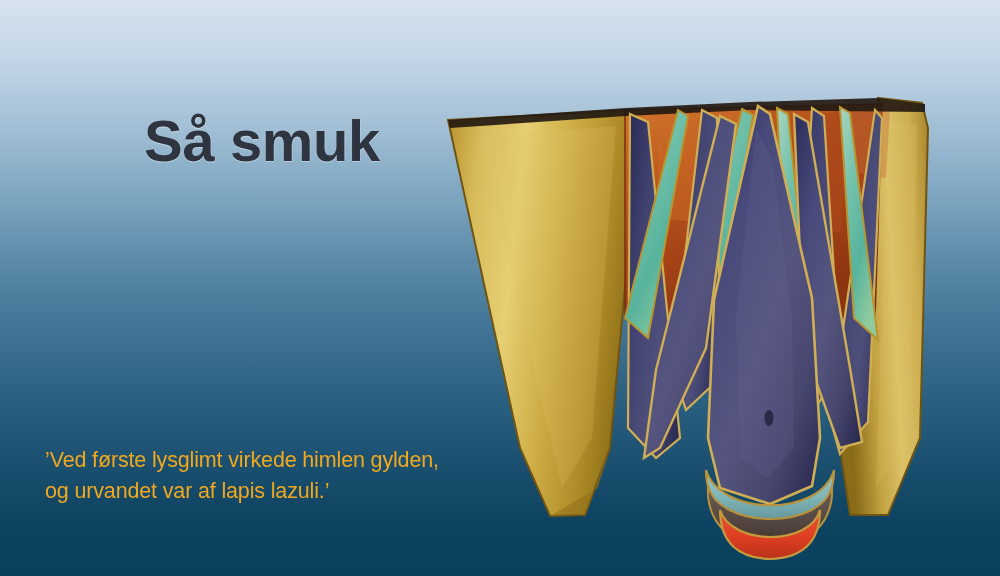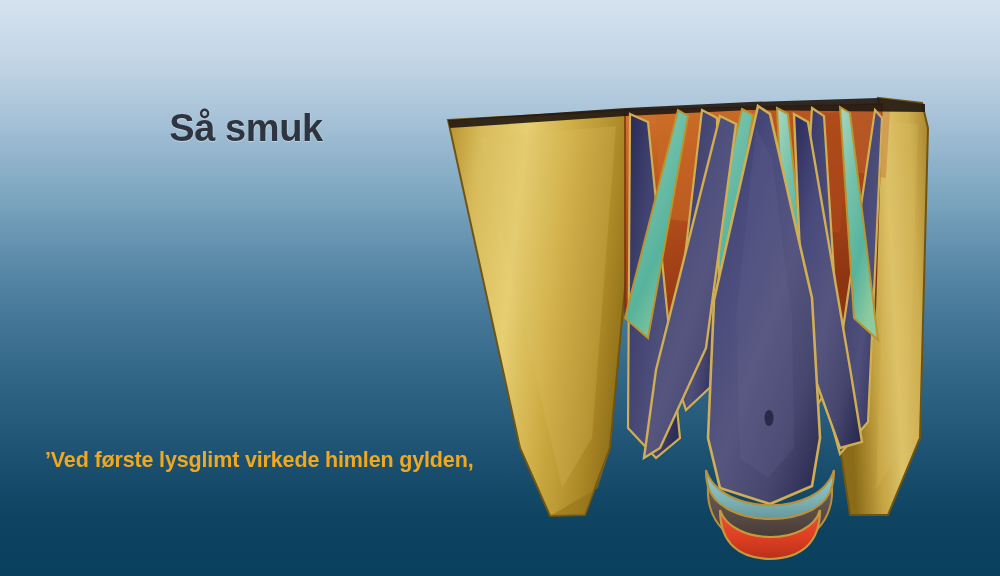--- a/index.html
+++ b/index.html
@@ -26,41 +26,41 @@
       rgba(67,117,150,1) 56%,
       rgba(45,98,131,1) 68%,
       rgba(27,80,112,1) 80%,
       rgba(14,67,97,1) 90%,
       rgba(9,64,94,1) 100%);
   }
 
   
   #headline {
     position: absolute;
-    left: 0;
+    left: 16px;
     top: 104px;
     width: 492px;
     text-align: center;
-    font-size: 38px;
+    font-size: 58px;
     font-weight: bold;
     line-height: 1.29;
     letter-spacing: -0.4px;
     color: #2e3440;
     text-shadow: 0 1px 0 rgba(255,255,255,0.38), 1px 0 0 rgba(255,255,255,0.18);
   }
   #headline .hl-line { display: block; white-space: pre; }
 
   
   #quote {
     position: absolute;
     left: 45px;
     top: 445px;
     width: 470px;
     font-size: 21.5px;
-    font-weight: bold;
+    font-weight: normal;
     line-height: 1.42;
     letter-spacing: -0.15px;
     color: #f0a81e;
   }
   #quote .q-line { display: block; white-space: pre; }
 
   
   #artifact {
     position: absolute;
     left: 420px;
@@ -195,15 +195,16 @@
       </g>
     </svg>
   </div>
 
   <div id="headline">
     <span class="hl-line">Så smuk</span>
   </div>
 
   <div id="quote">
     <span class="q-line">’Ved første lysglimt virkede himlen gylden,</span>
+    <span class="q-line">og urvandet var af lapis lazuli.’</span>
   </div>
 
 </div>
 
 </body></html>

